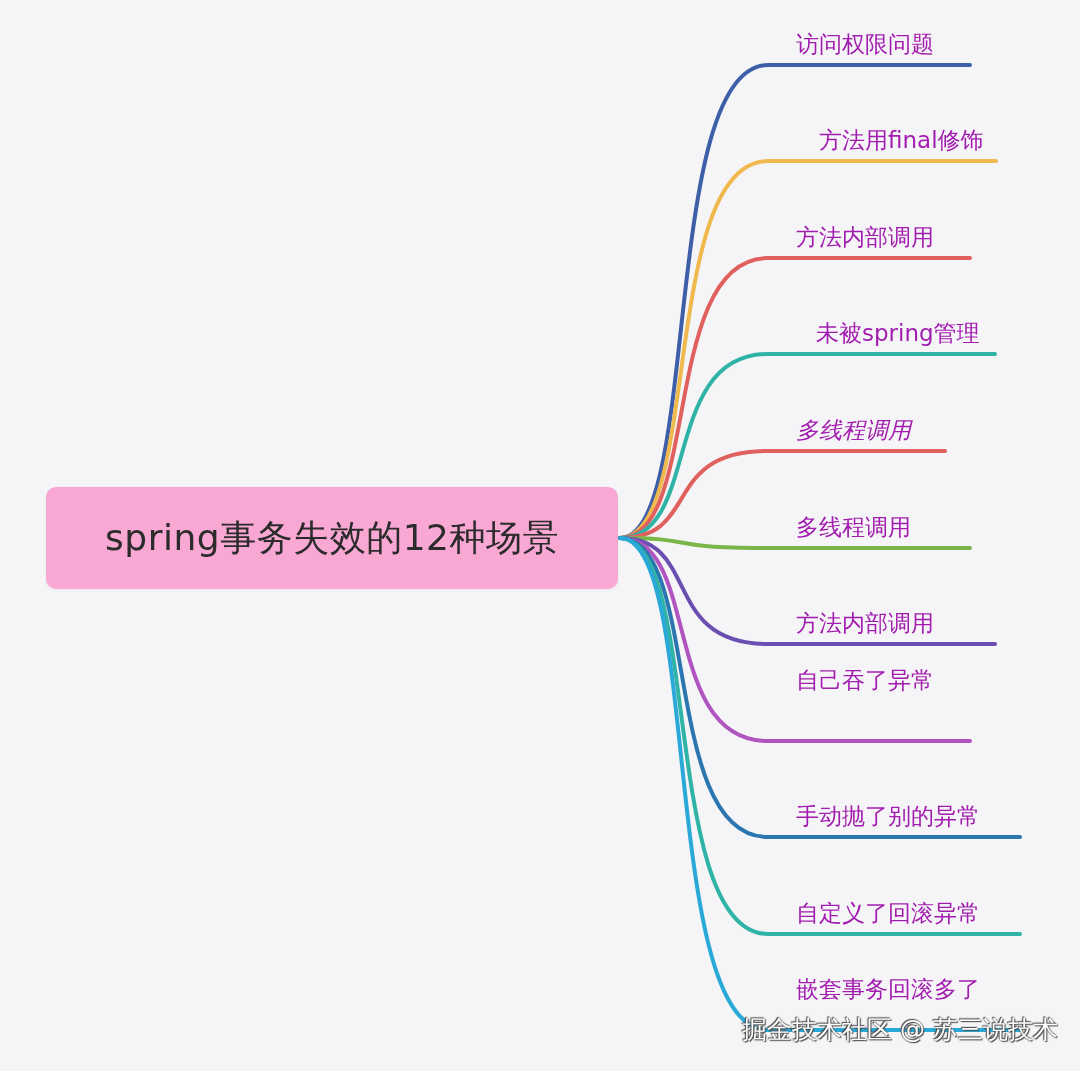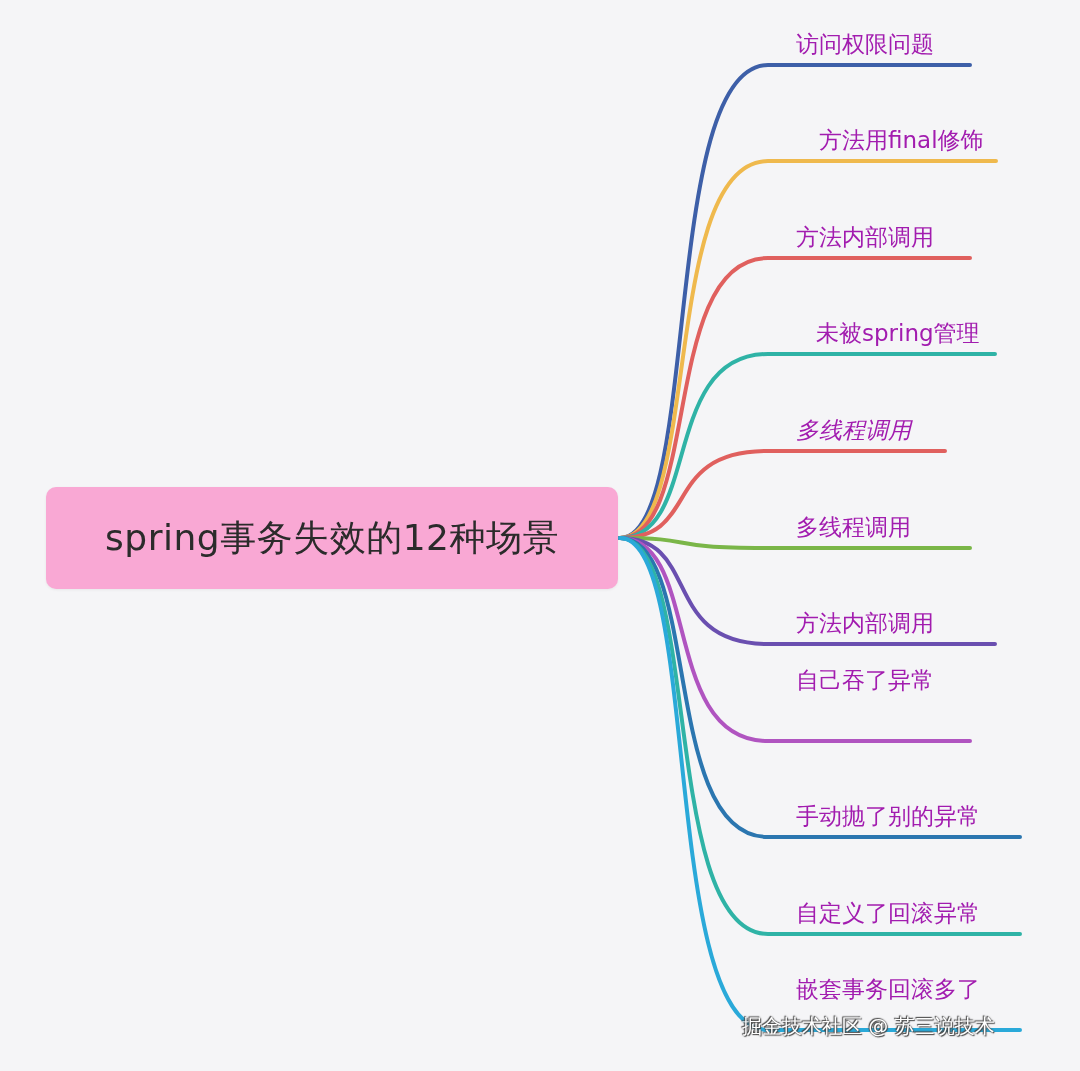--- a/index.html
+++ b/index.html
@@ -15,21 +15,21 @@
     background: #f9a8d4; border-radius: 10px;
     box-shadow: 0 1px 3px rgba(0,0,0,0.06);
     display: flex; align-items: center; justify-content: center;
     font-size: 36px; color: #2b2b2b; letter-spacing: 0.5px;
   }
   .branch-label {
     position: absolute; font-size: 23px; color: #a21caf; white-space: nowrap;
     line-height: 30px;
   }
   .watermark {
-    position: absolute; left: 742px; top: 1013px; font-size: 20px;
+    position: absolute; left: 742px; top: 1013px; font-size: 25px;
     color: #ffffff; white-space: nowrap;
     text-shadow: 0 0 2px #555, 1px 1px 1px #444, -1px -1px 1px #444;
   }
 </style>
 </head>
 <body>
 
 <svg id="canvas" width="1080" height="1071">
     <path d="M 620 538 C 701.4 538, 660 65, 768 65 L 970 65" fill="none" stroke="#3d5fa8" stroke-width="4" stroke-linecap="round"></path>
     <path d="M 620 538 C 701.4 538, 660 161, 768 161 L 996 161" fill="none" stroke="#efb94d" stroke-width="4" stroke-linecap="round"></path>

